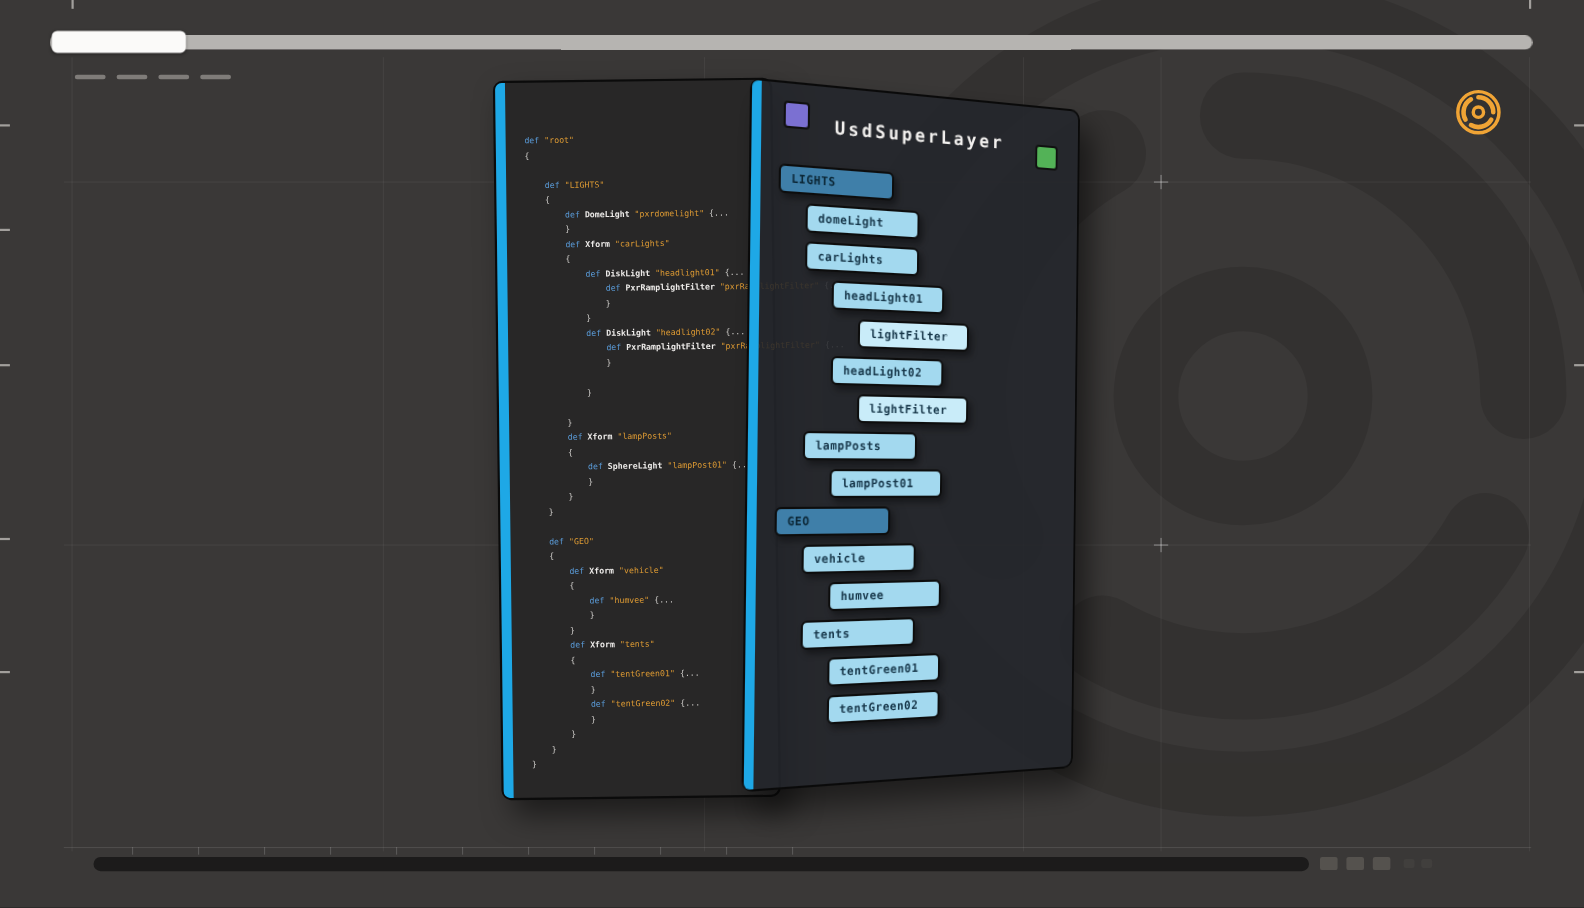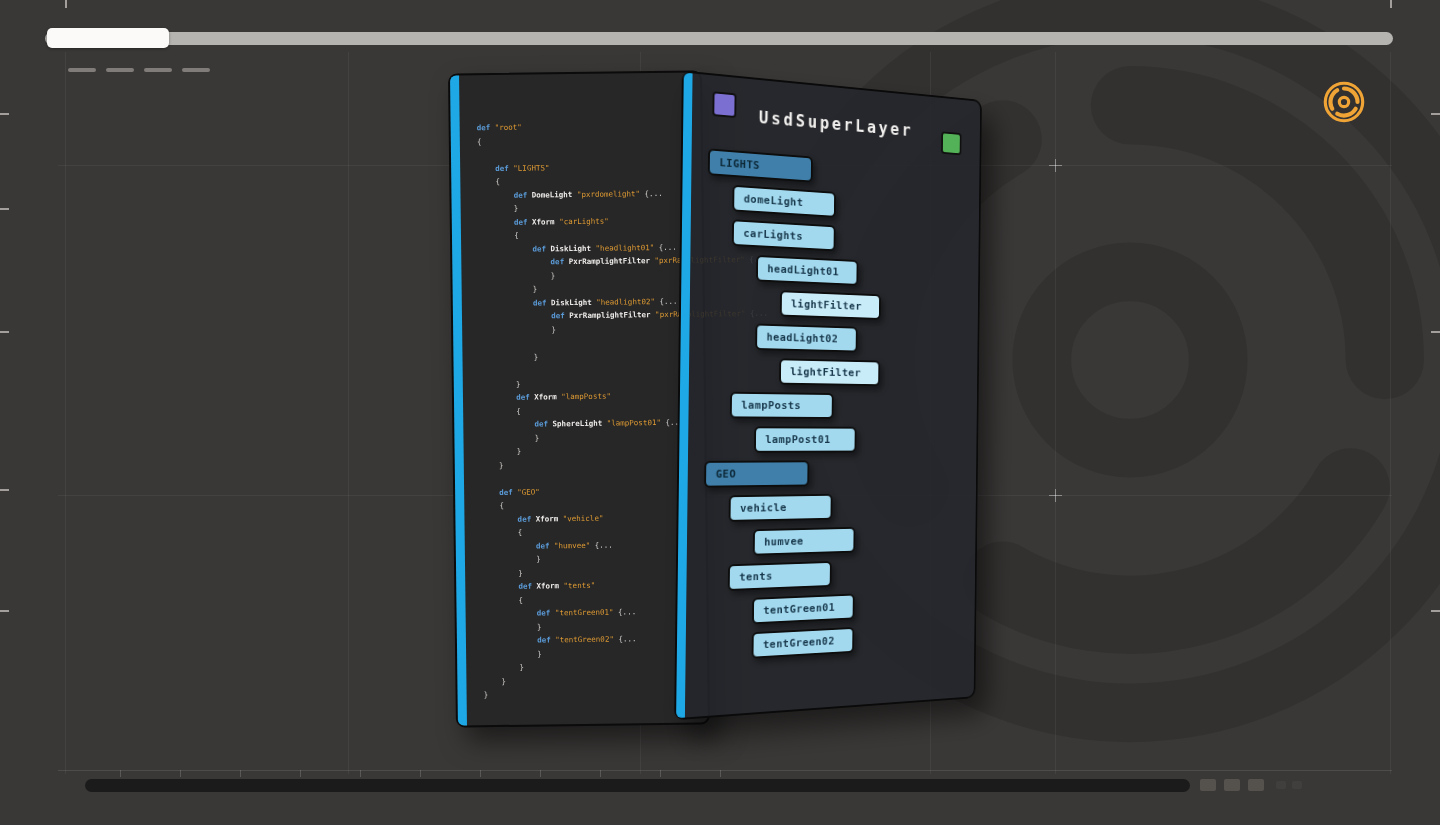--- a/index.html
+++ b/index.html
@@ -31,21 +31,21 @@
   .code-panel{
     position:absolute;left:452px;top:72px;width:250px;height:650px;
     background:#282727;border:2px solid #0b0b0b;border-radius:9px;
     transform:rotate(-0.7deg);
     box-shadow:10px 14px 26px rgba(0,0,0,.5);
     z-index:3;
   }
   .accent-bar{position:absolute;left:0;top:0;bottom:0;width:9px;background:var(--accent,#1ea8e6);border-radius:6px 0 0 6px;}
   .code-lines{position:absolute;left:26px;top:46px;white-space:pre;font-family:"DejaVu Sans Mono",monospace;font-size:7.5px;line-height:13.5px;}
   .code-line{white-space:pre;}
-  .tok-k{color:var(--code-kw,#5a9bd8);font-weight:bold;}
+  .tok-k{color:var(--code-kw,#5a9bd8);}
   .tok-s{color:var(--code-str,#dd9a33);}
   .tok-t{color:var(--code-type,#eceae8);font-weight:bold;}
   .tok-p{color:var(--code-plain,#cfcdca);}
   
   .super-panel{
     position:absolute;left:678px;top:70px;width:330px;height:646px;
     background:rgba(35,37,42,0.87);
     border:2px solid #0a0a0a;border-radius:10px;
     transform-origin:0% 50%;
     transform:perspective(800px) rotateY(12deg) rotate(0.7deg);

